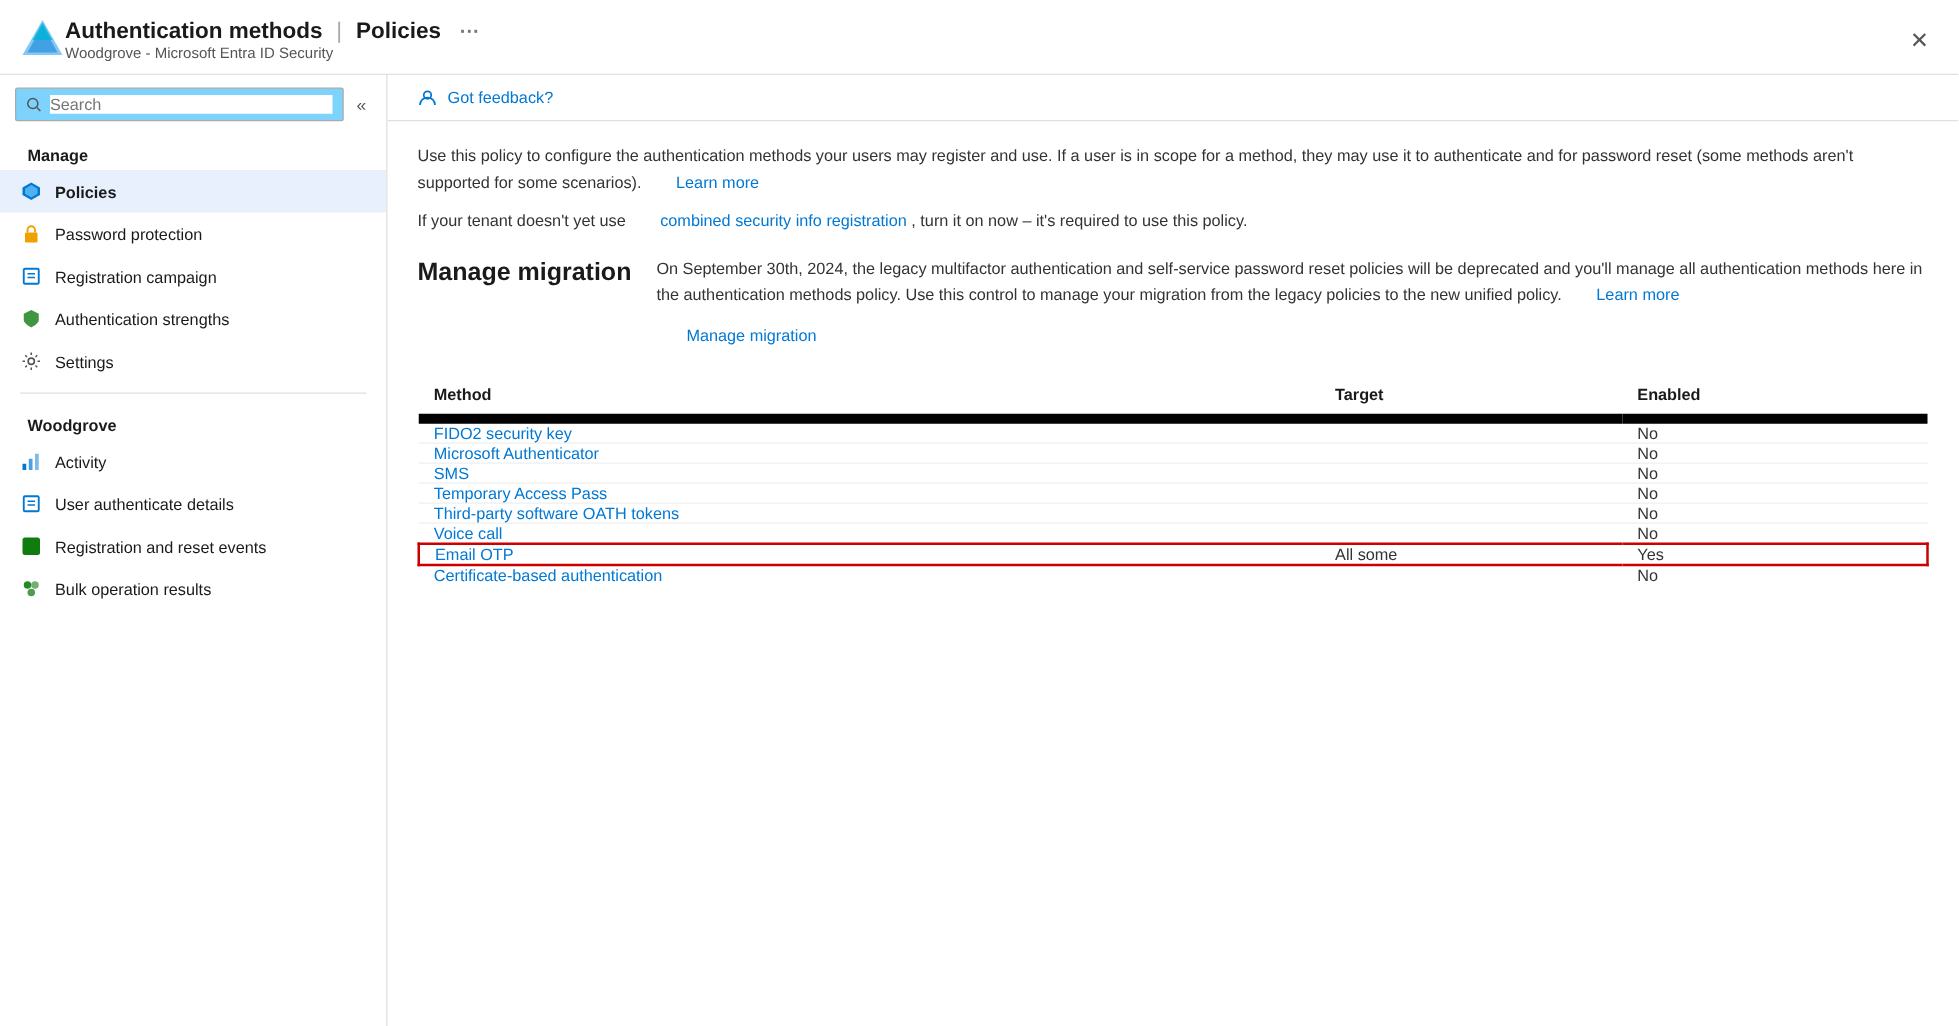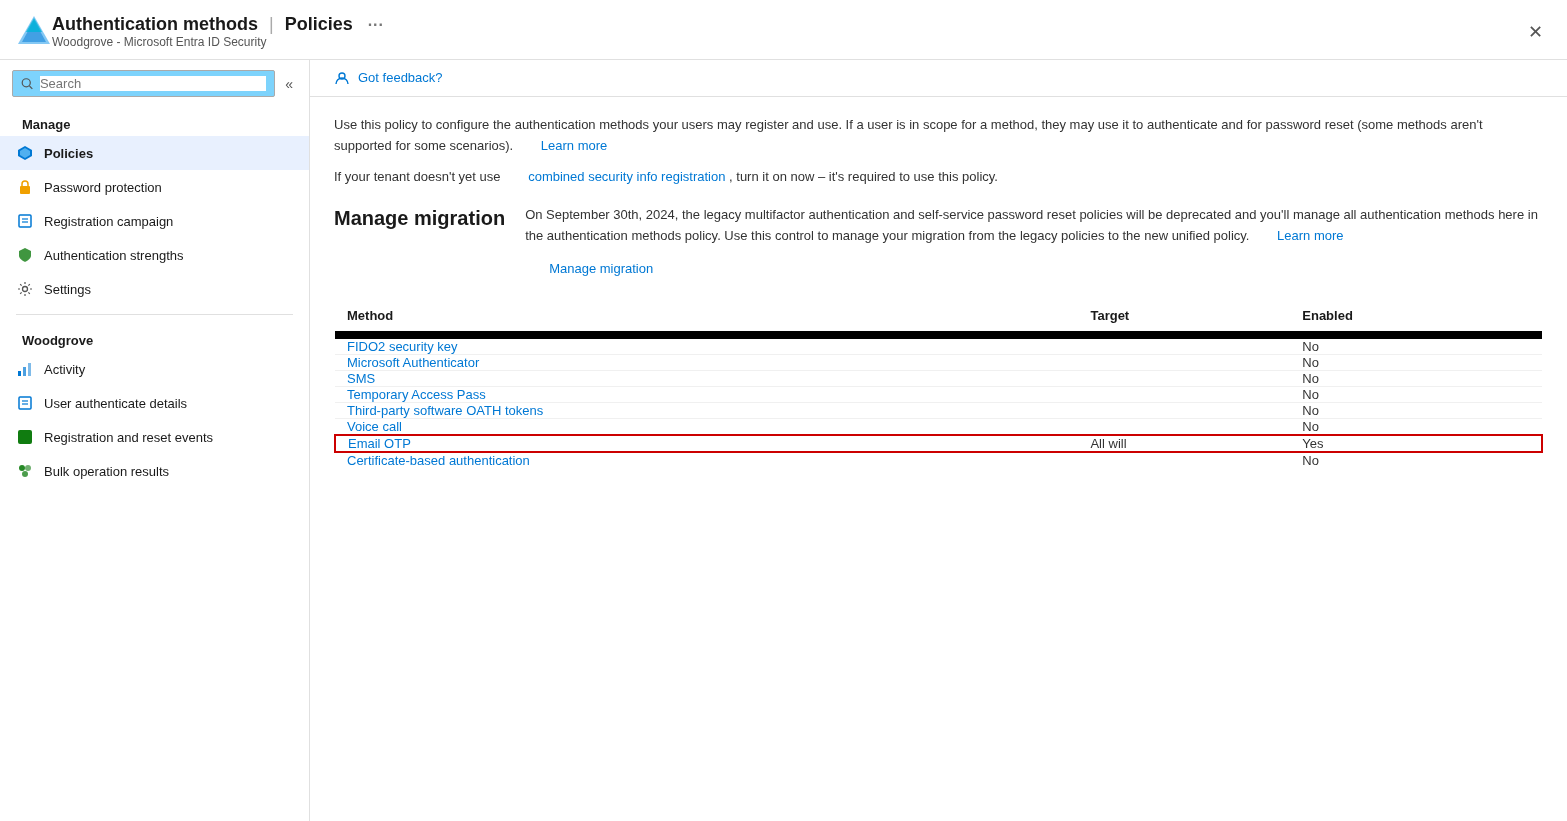--- a/index.html
+++ b/index.html
@@ -271,21 +271,21 @@
                 <td></td>
                 <td>No</td>
               </tr>
               <tr>
                 <td><a class="method-link">Voice call</a></td>
                 <td></td>
                 <td>No</td>
               </tr>
               <tr class="highlighted-row">
                 <td><a class="method-link">Email OTP</a></td>
-                <td>All will</td>
+                <td>All some</td>
                 <td>Yes</td>
               </tr>
               <tr>
                 <td><a class="method-link">Certificate-based authentication</a></td>
                 <td></td>
                 <td>No</td>
               </tr>
             </tbody>
         </table>
       </div>

